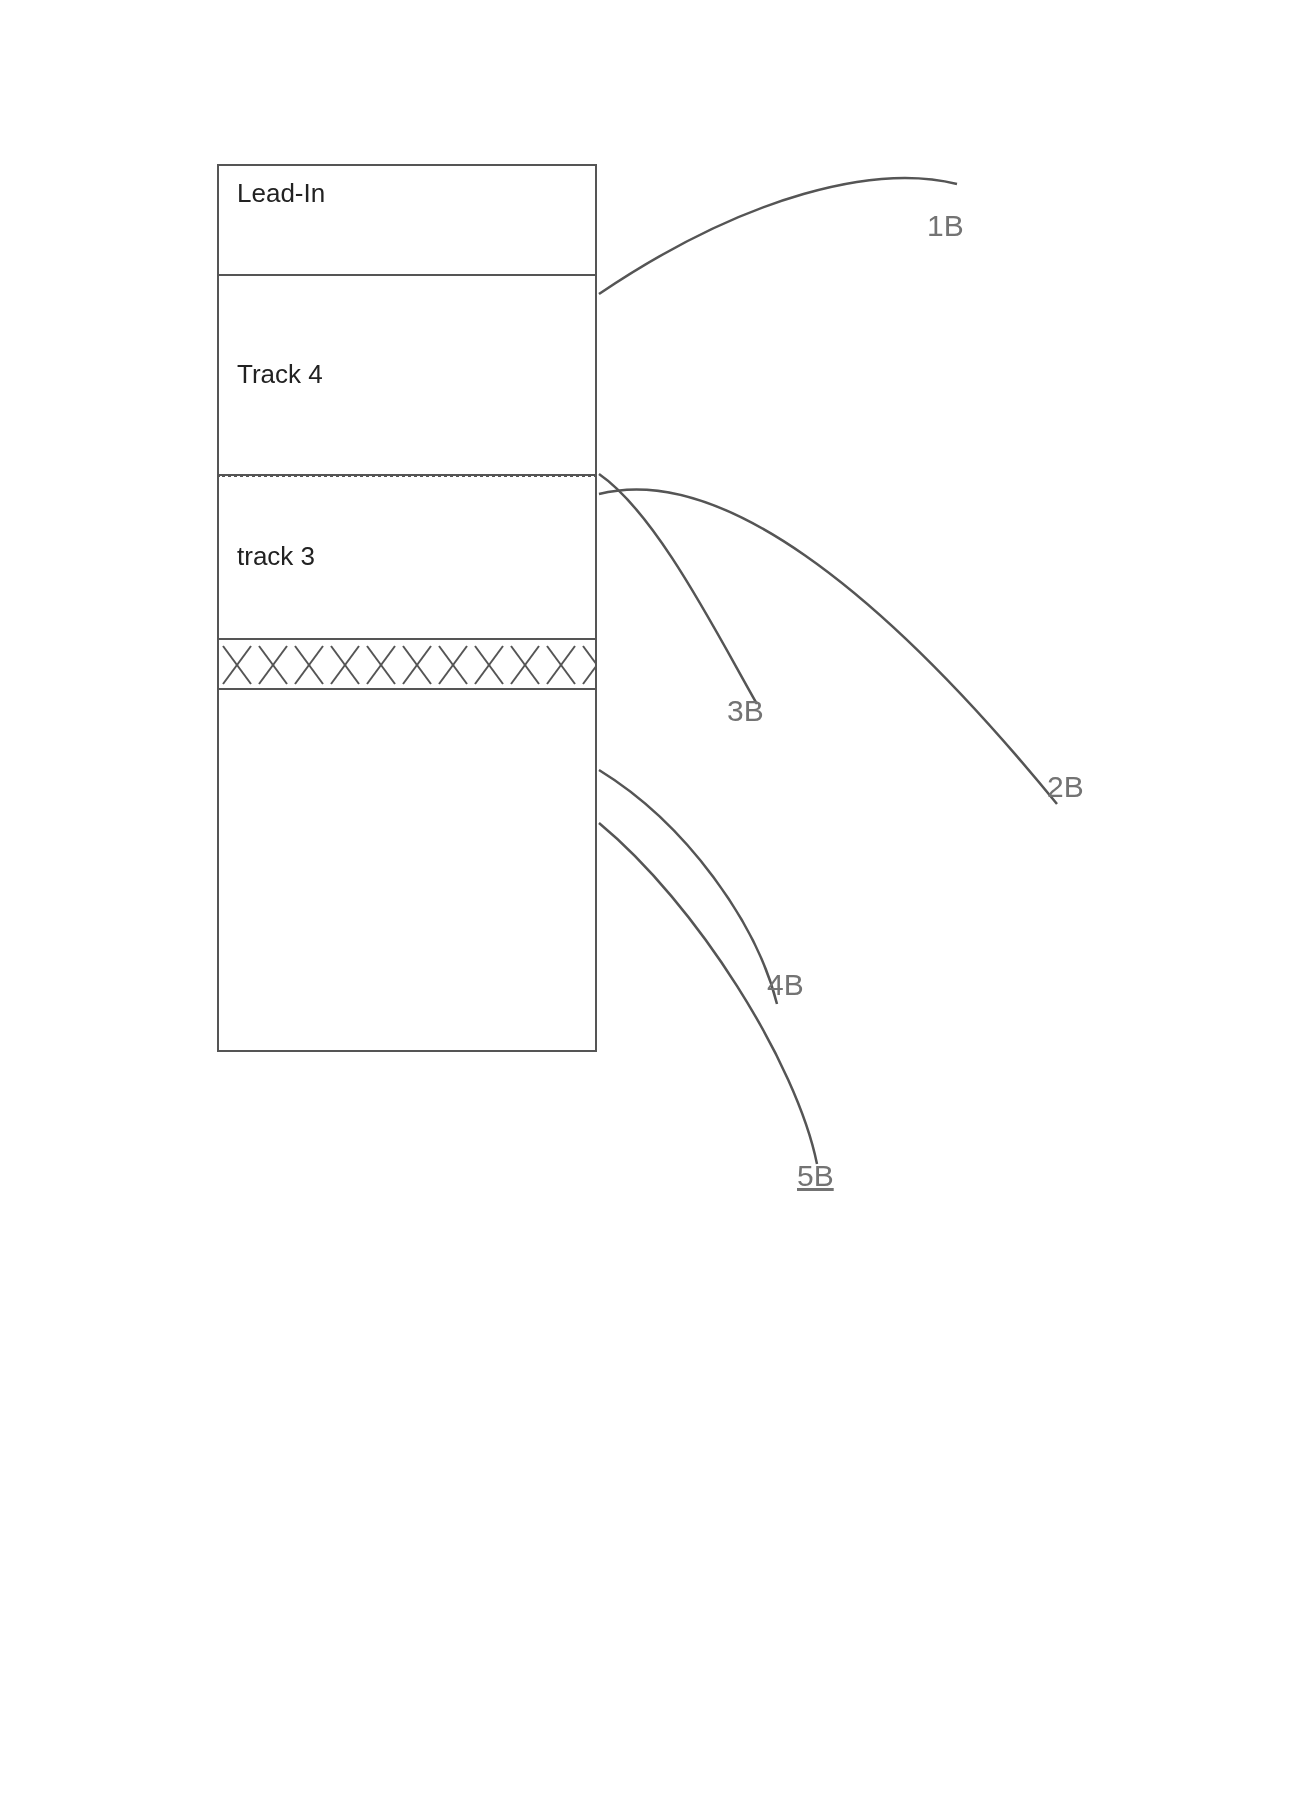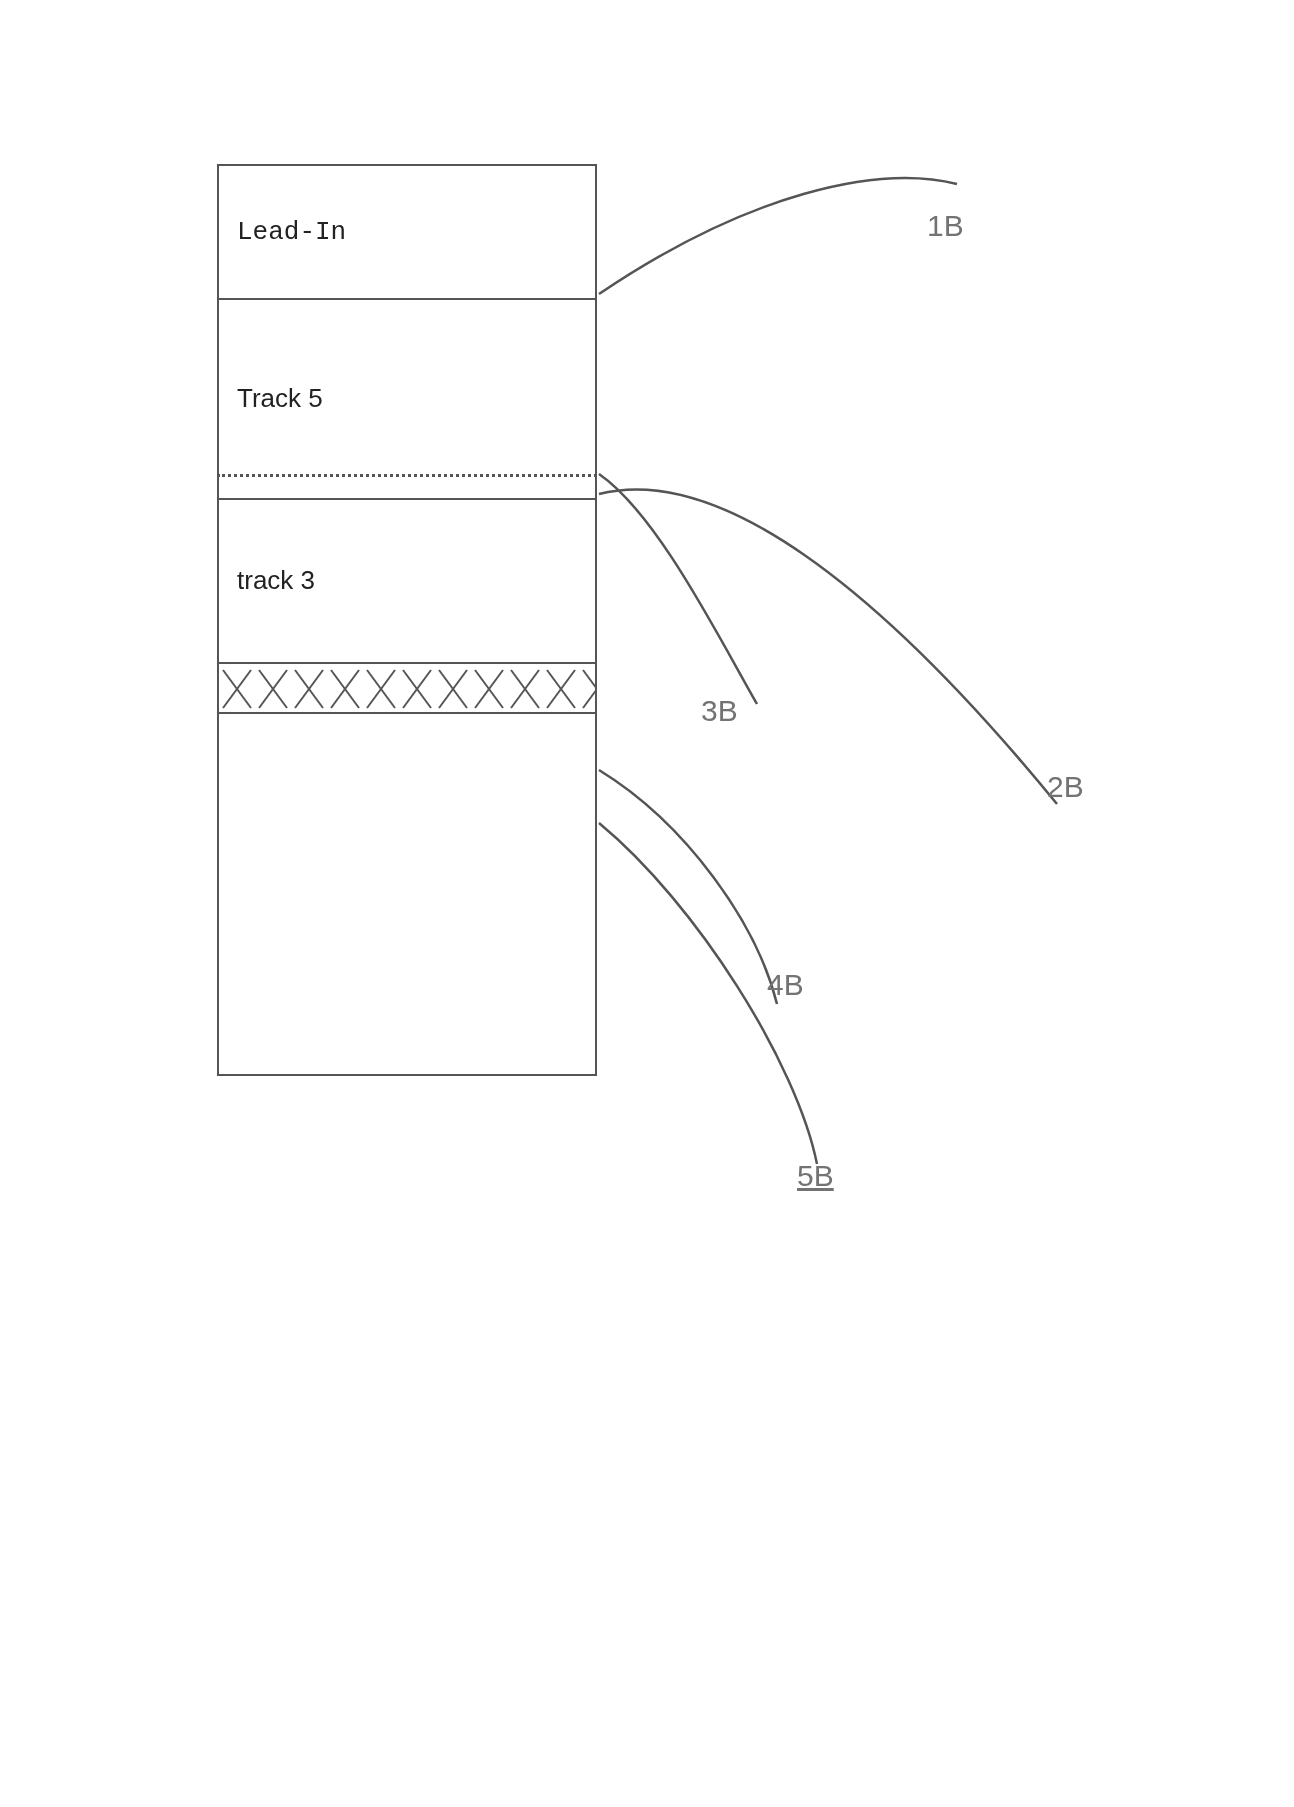--- a/index.html
+++ b/index.html
@@ -30,24 +30,22 @@
     .track-cell {
       border-bottom: 2.5px solid #555;
       padding: 12px 18px;
       font-size: 26px;
       font-weight: normal;
       color: #222;
       background: #fff;
       position: relative;
     }
     .track-cell.lead-in {
-      height: 134px;
+      height: 110px;
       display: flex;
-      align-items: center;
-      font-family: Liberation Mono, monospace;
     }
     .track-cell.track1 {
       height: 200px;
       display: flex;
       align-items: center;
     }
     .track-cell.track2 {
       height: 140px;
       display: flex;
       align-items: center;
@@ -102,21 +100,21 @@
 </head>
 <body>
 
 <div class="diagram-container">
 
   <div class="track-column">
     <div class="track-cell lead-in">
       <span>Lead-In</span>
     </div>
     <div class="track-cell track1">
-      <span>Track 5</span>
+      <span>Track 4</span>
     </div>
     <div class="track-cell track3">
       <span>track 3</span>
     </div>
     <div class="track-cell crosshatch">
       <div class="crosshatch-inner">
         <svg width="380" height="50" xmlns="http://www.w3.org/2000/svg">
 
           <defs>
             <pattern id="xpat" x="0" y="0" width="36" height="50" patternUnits="userSpaceOnUse">
@@ -141,16 +139,16 @@
 
     <path d="M 402,370 C 460,410 520,530 560,600" fill="none" stroke="#555" stroke-width="2.5"></path>
 
     <path d="M 402,666 C 490,720 560,820 580,900" fill="none" stroke="#555" stroke-width="2.5"></path>
 
     <path d="M 402,719 C 500,800 600,960 620,1060" fill="none" stroke="#555" stroke-width="2.5"></path>
   </svg>
 
   <div class="label" style="left: 730px; top: 105px;">1B</div>
   <div class="label" style="left: 835px; top: 666px; margin-left: 15px;">2B</div>
-  <div class="label" style="left: 504px; top: 590px;">3B</div>
+  <div class="label" style="left: 530px; top: 590px;">3B</div>
   <div class="label" style="left: 570px; top: 864px;">4B</div>
   <div class="label" style="left: 600px; top: 1055px; text-decoration: underline;">5B</div>
 </div>
 
 </body></html>

